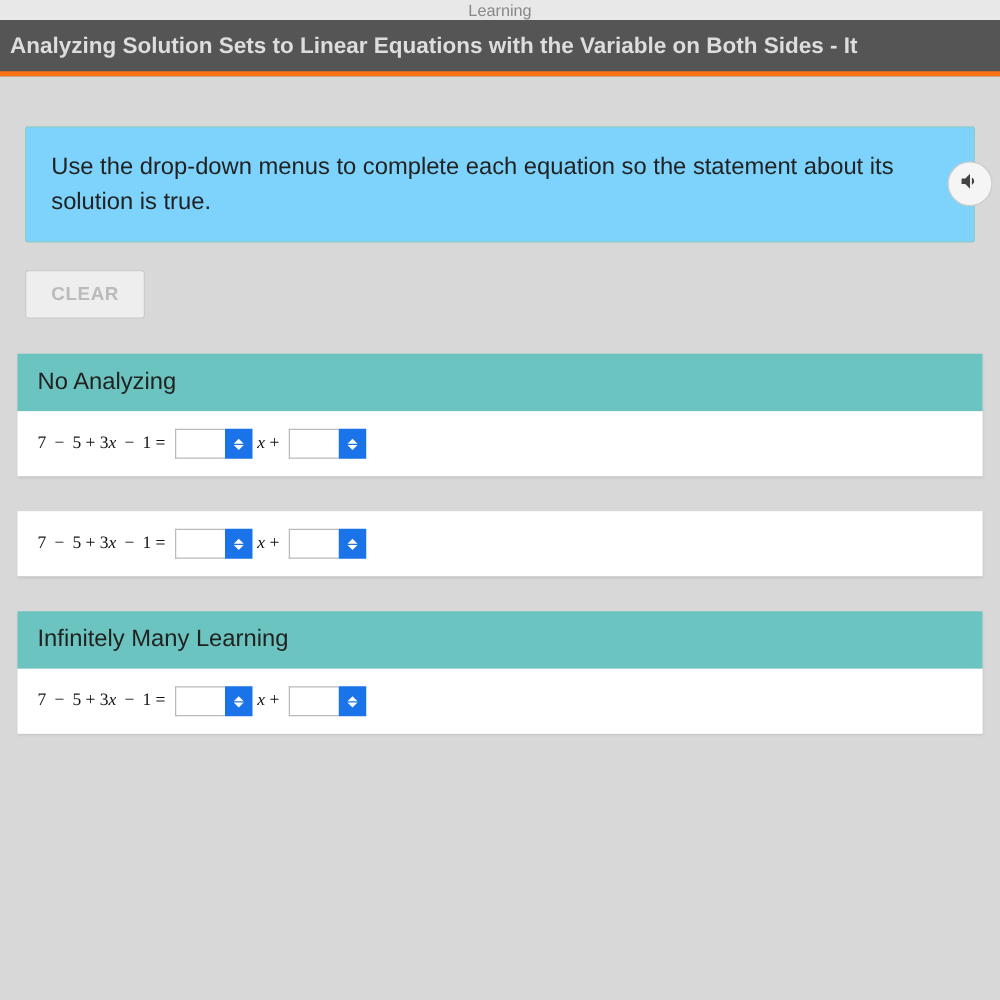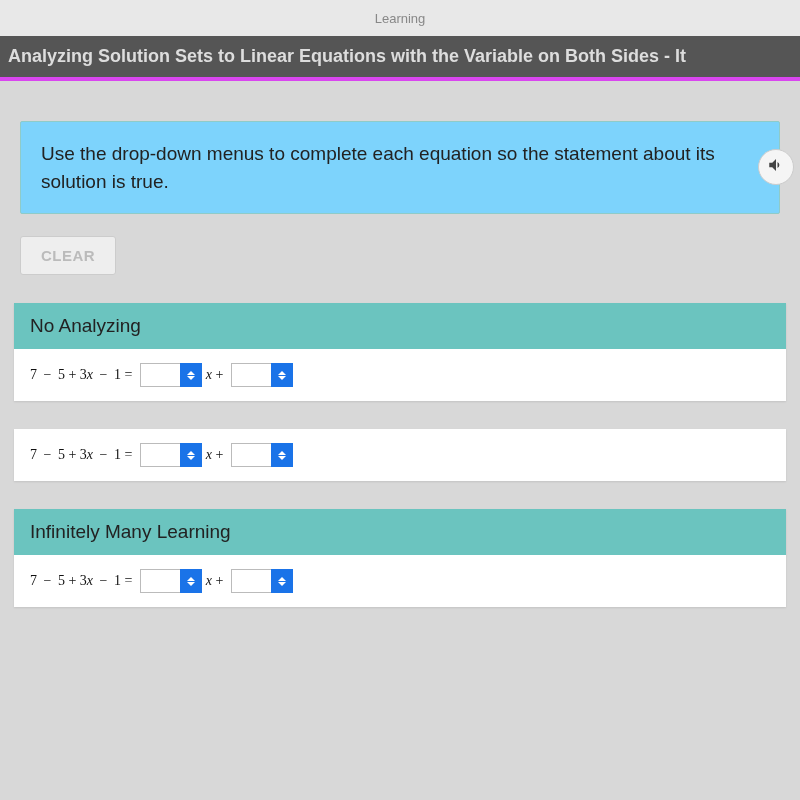--- a/index.html
+++ b/index.html
@@ -4,38 +4,38 @@
   <style>
     * { margin: 0; padding: 0; box-sizing: border-box; }
     body {
       font-family: Arial, Helvetica, sans-serif;
       background: #d8d8d8;
       width: 800px;
       height: 800px;
       overflow: hidden;
     }
     .top-tab {
-      height: 36px;
+      height: 16px;
       display: flex;
       justify-content: center;
       align-items: center;
       background: #e8e8e8;
     }
     .top-tab-text {
       color: #888;
       font-size: 13px;
       font-weight: 500;
     }
     .header {
       background: #555;
       color: #ddd;
       padding: 10px 8px;
       font-size: 18px;
       font-weight: bold;
-      border-bottom: 4px solid #d946ef;
+      border-bottom: 4px solid #f97316;
     }
     .content {
       padding: 0;
       position: relative;
     }
     .audio-btn {
       position: absolute;
       right: 6px;
       top: 28px;
       width: 36px;

